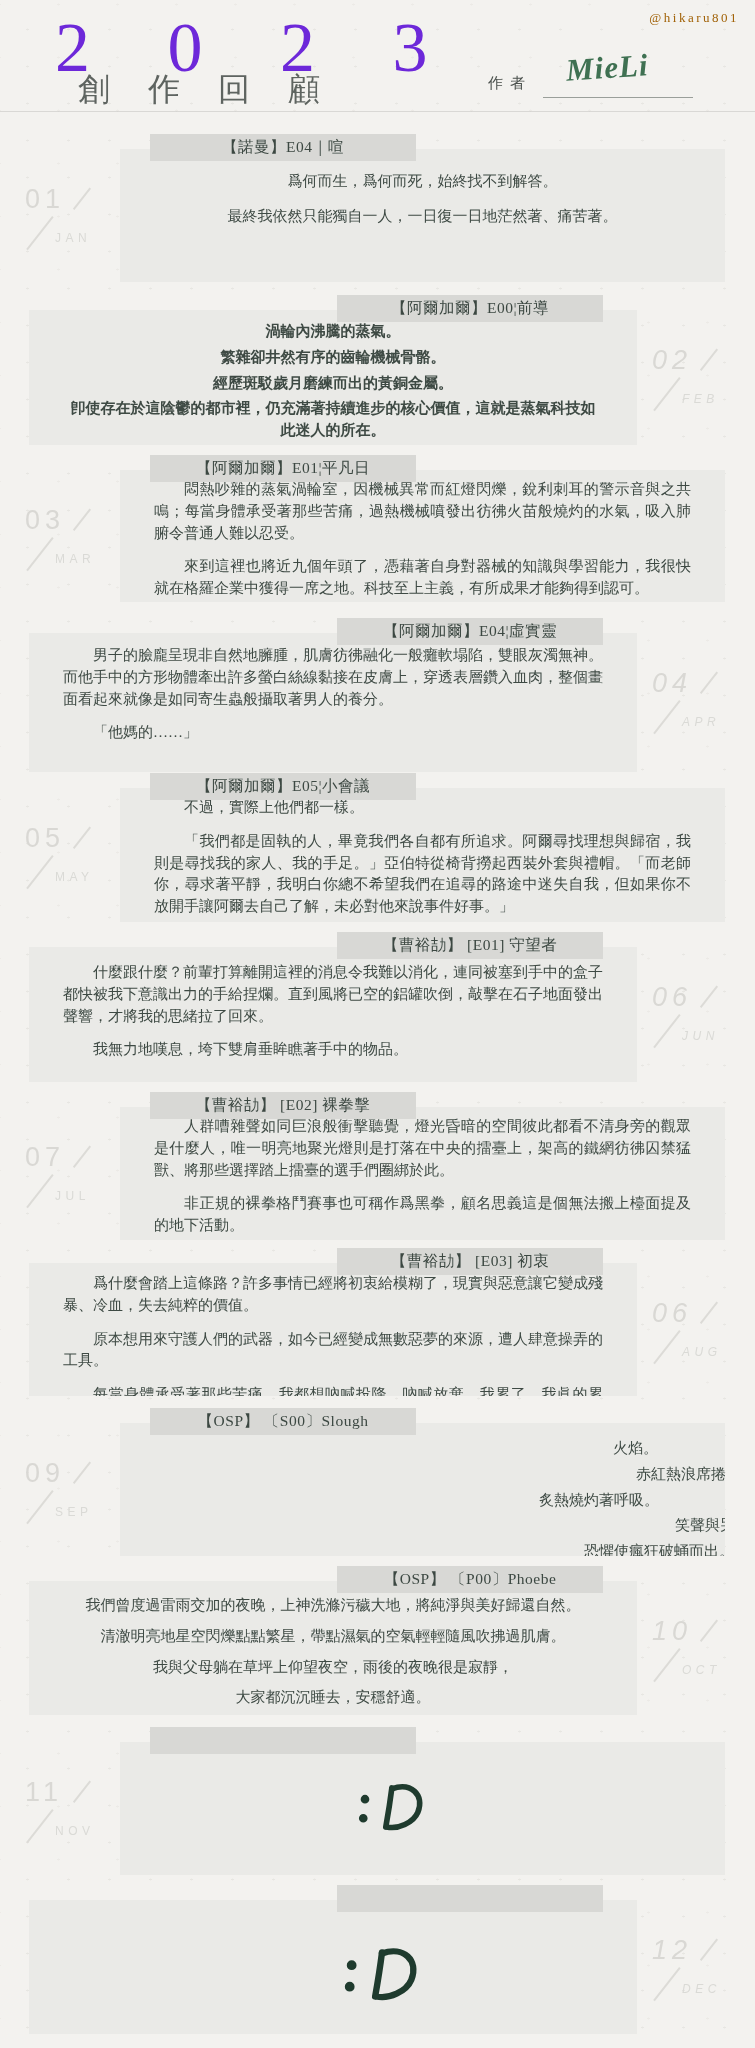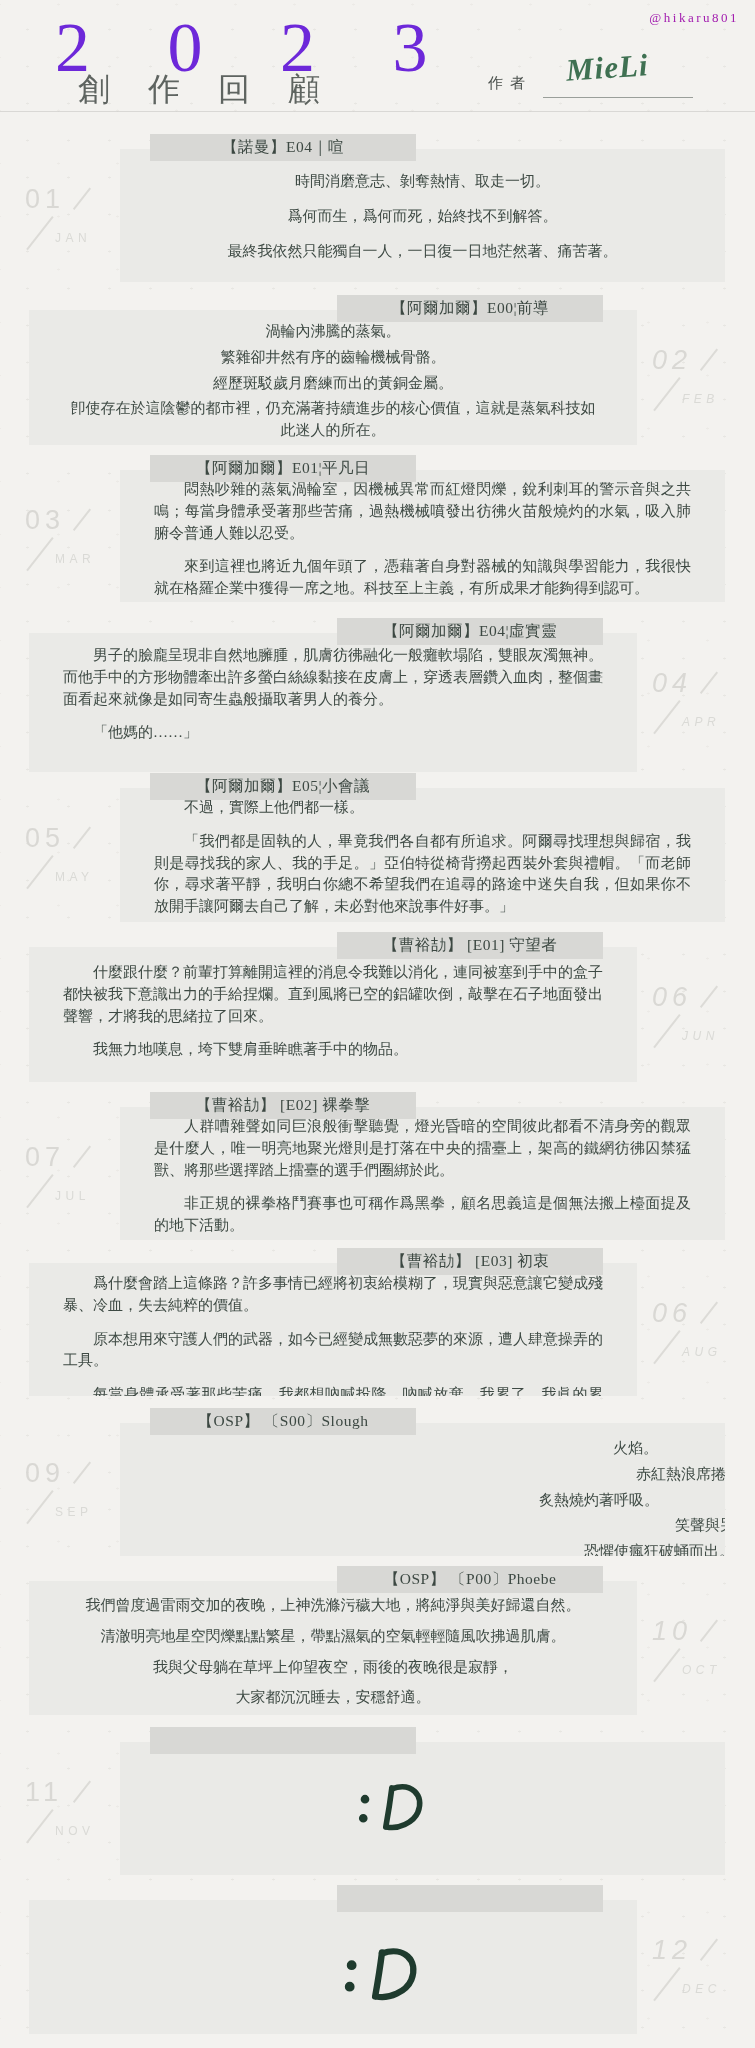--- a/index.html
+++ b/index.html
@@ -8,41 +8,41 @@
     background-color:#f3f2ef;
     background-image:
       radial-gradient(#e7e6e2 1px, transparent 1.2px),
       radial-gradient(#eceae6 1px, transparent 1.2px);
     background-size:41px 37px, 59px 53px;
     background-position:7px 11px, 29px 31px;
     font-family:"Liberation Serif","DejaVu Serif",serif;
     color:#3e4a44;
   }
   
-  .handle{position:absolute;top:10px;right:16px;font-size:13px;letter-spacing:2.5px;color:#a21caf;}
+  .handle{position:absolute;top:10px;right:16px;font-size:13px;letter-spacing:2.5px;color:#a16207;}
   .year{position:absolute;top:8px;left:55px;font-size:70px;letter-spacing:30px;color:#6d28d9;font-weight:400;}
   .subtitle{position:absolute;top:68px;left:78px;font-size:32px;letter-spacing:38px;color:#5e6460;}
   .author-row{position:absolute;top:74px;left:488px;font-size:15px;letter-spacing:7px;color:#4b514d;}
   .signature{position:absolute;top:50px;left:566px;font-size:31px;font-style:italic;color:#3f7152;
     transform:rotate(-4deg);letter-spacing:1px;font-weight:bold;}
   .sig-line{position:absolute;top:97px;left:543px;width:150px;height:1px;background:#9aA09b;background:#9a9f9a;}
   .head-rule{position:absolute;top:111px;left:0;width:755px;height:1px;background:rgba(150,152,148,0.28);}
   
   .mbox{position:absolute;background:#eaeae7;overflow:hidden;box-sizing:border-box;}
   .box-l{left:120px;width:605px;}
   .box-r{left:29px;width:608px;}
   .mbadge{position:absolute;width:266px;height:27px;background:#d8d8d5;z-index:2;
     display:flex;align-items:center;justify-content:center;
     font-size:15.5px;color:#3c4842;letter-spacing:0.5px;}
   .badge-l{left:150px;}
   .badge-r{left:337px;}
   .mbox p{margin:0 0 12px;line-height:1.45;font-size:15px;color:#3e4a44;}
   .c-center{text-align:center;padding:14px 40px 0;}
   .c-center p{margin:0 0 13px;}
-  .tight p{margin:0 0 4px;}
+  .tight p{margin:0 0 4px;font-weight:bold;}
   .c-indent{padding:11px 34px 0;text-align:justify;}
   .c-indent p{text-indent:2em;}
   .c-stagger{text-align:right;padding:15px 0 0;}
   .c-stagger p{margin:0 0 4px;}
   
   .mlabel{position:absolute;width:84px;height:72px;font-family:"Liberation Sans","DejaVu Sans",sans-serif;font-weight:300;}
   .label-l{left:25px;}
   .label-r{left:652px;font-style:italic;}
   .ml-num{position:absolute;top:0;left:0;font-size:27px;letter-spacing:5px;color:#d9d8d4;}
   .ml-s1{position:absolute;top:1px;left:56px;width:1.5px;height:27px;background:#dcdbd7;transform:rotate(38deg);}
@@ -59,21 +59,20 @@
 <div class="handle">@hikaru801</div>
 <div class="year">2 0 2 3</div>
 <div class="subtitle">創作回顧</div>
 <div class="author-row">作者</div>
 <div class="signature">MieLi</div>
 <div class="sig-line"></div>
 <div class="head-rule"></div>
 
 <div class="mbadge badge-l" style="top:134px">【諾曼】E04｜喧</div>
 <div class="mbox box-l c-center" style="top:149px;height:133px;padding-top:22px">
-  <p>時間消磨意志、剝奪熱情、取走一切。</p>
   <p>爲何而生，爲何而死，始終找不到解答。</p>
   <p>最終我依然只能獨自一人，一日復一日地茫然著、痛苦著。</p>
 </div>
 <div class="mlabel label-l" style="top:184px">
   <span class="ml-num">01</span>
   <span class="ml-s1"></span>
   <span class="ml-s2"></span>
   <span class="ml-abbr">JAN</span>
 </div>
 

